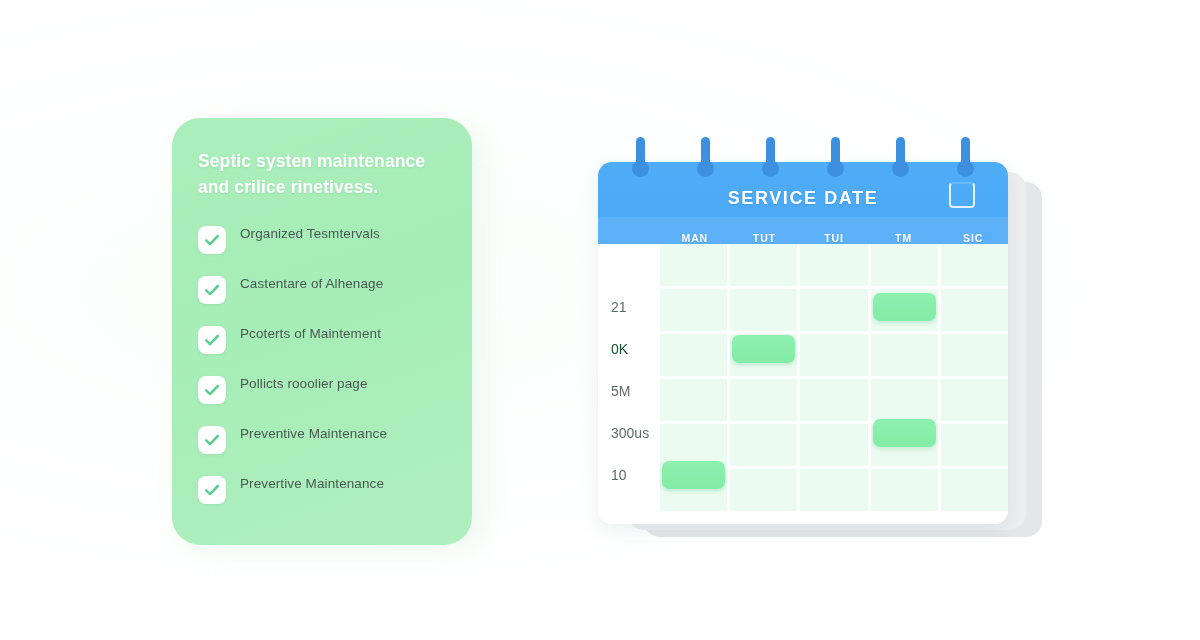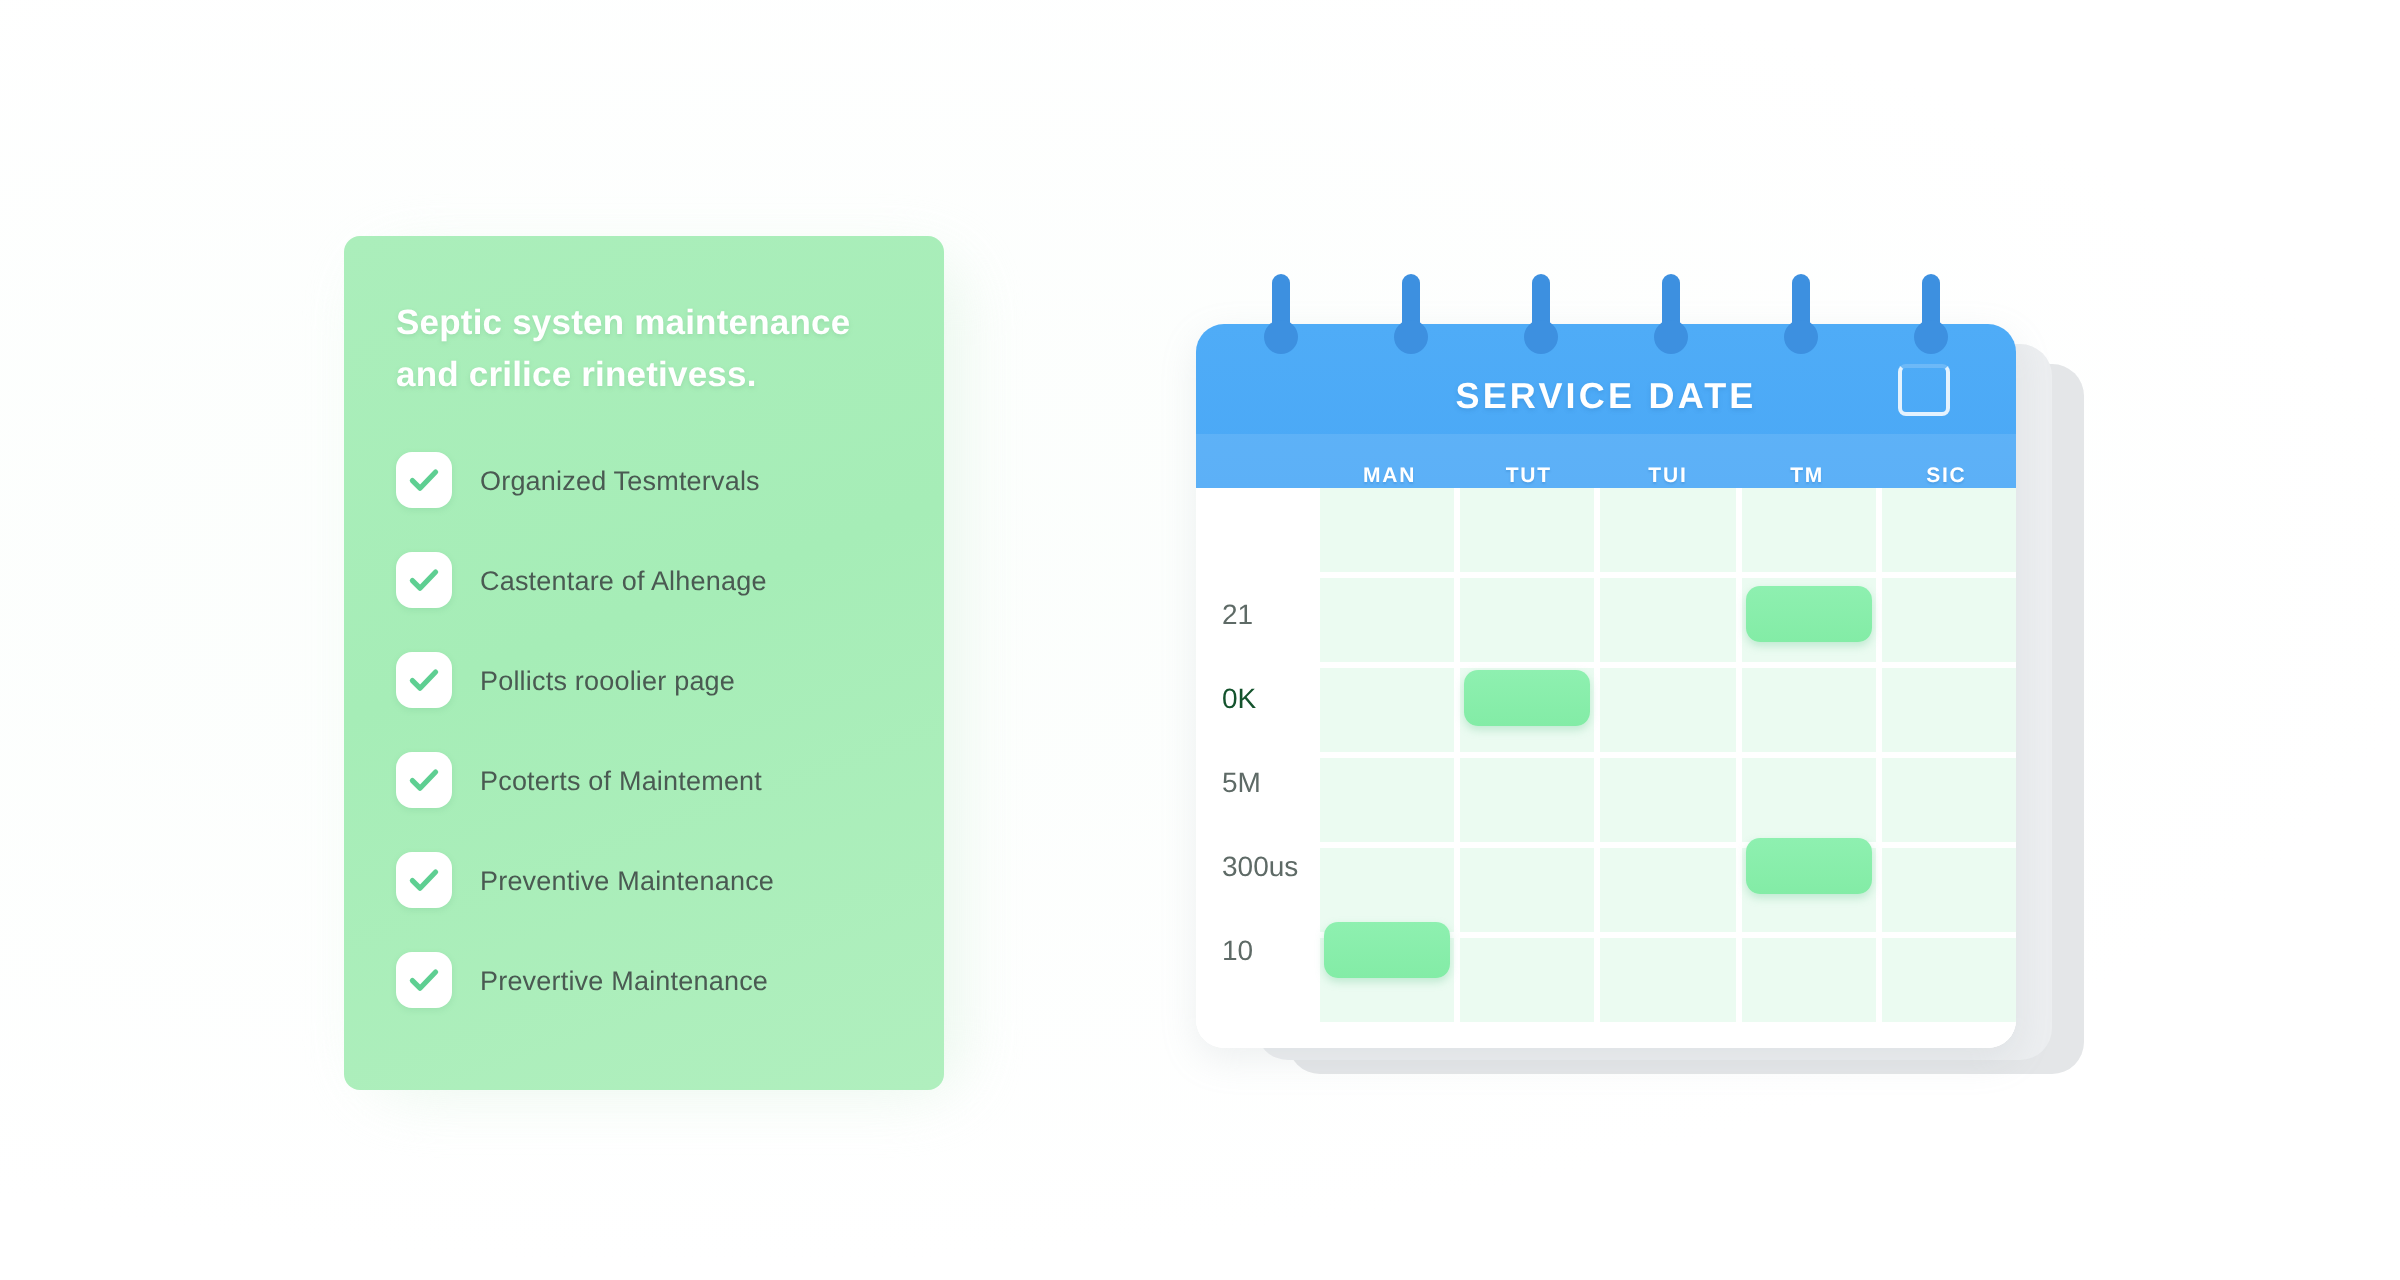--- a/index.html
+++ b/index.html
@@ -35,21 +35,21 @@
     background: #e9f7ec;
     filter: blur(14px);
     opacity: .85;
   }
   .checklist-card {
     position: absolute;
     left: 172px;
     top: 118px;
     width: 300px;
     height: 427px;
-    border-radius: 8px;
+    border-radius: 28px;
     background: linear-gradient(160deg, #abeebb 0%, #a6edb7 45%, #b0efbe 100%);
     box-sizing: border-box;
     padding: 30px 26px 0 26px;
     overflow: hidden;
   }
   .checklist-title {
     color: #ffffff;
     font-size: 17.5px;
     line-height: 26px;
     font-weight: 600;
@@ -58,21 +58,20 @@
     text-shadow: 0 1px 2px rgba(120,190,140,.35);
     margin: 0 0 26px 0;
   }
   .check-rows {
     display: flex;
     flex-direction: column;
     gap: 22px;
   }
   .check-row {
     display: flex;
-    align-items: center;
     gap: 14px;
     height: 28px;
   }
   .check-box {
     width: 28px;
     height: 28px;
     flex: 0 0 28px;
     border-radius: 8px;
     background: #ffffff;
     display: flex;
@@ -272,29 +271,29 @@
           </svg>
         </div>
         <span class="check-label">Castentare of Alhenage</span>
       </div>
       <div class="check-row">
         <div class="check-box">
           <svg width="18" height="18" viewBox="0 0 18 18" aria-hidden="true">
             <path d="M3.2 9.3 L7 13.1 L14.8 5.0" fill="none" stroke="#5ecf92" stroke-width="2.6" stroke-linecap="round" stroke-linejoin="round"></path>
           </svg>
         </div>
+        <span class="check-label">Pcoterts of Maintement</span>
+      </div>
+      <div class="check-row">
+        <div class="check-box">
+          <svg width="18" height="18" viewBox="0 0 18 18" aria-hidden="true">
+            <path d="M3.2 9.3 L7 13.1 L14.8 5.0" fill="none" stroke="#5ecf92" stroke-width="2.6" stroke-linecap="round" stroke-linejoin="round"></path>
+          </svg>
+        </div>
         <span class="check-label">Pollicts rooolier page</span>
-      </div>
-      <div class="check-row">
-        <div class="check-box">
-          <svg width="18" height="18" viewBox="0 0 18 18" aria-hidden="true">
-            <path d="M3.2 9.3 L7 13.1 L14.8 5.0" fill="none" stroke="#5ecf92" stroke-width="2.6" stroke-linecap="round" stroke-linejoin="round"></path>
-          </svg>
-        </div>
-        <span class="check-label">Pcoterts of Maintement</span>
       </div>
       <div class="check-row">
         <div class="check-box">
           <svg width="18" height="18" viewBox="0 0 18 18" aria-hidden="true">
             <path d="M3.2 9.3 L7 13.1 L14.8 5.0" fill="none" stroke="#5ecf92" stroke-width="2.6" stroke-linecap="round" stroke-linejoin="round"></path>
           </svg>
         </div>
         <span class="check-label">Preventive Maintenance</span>
       </div>
       <div class="check-row">

